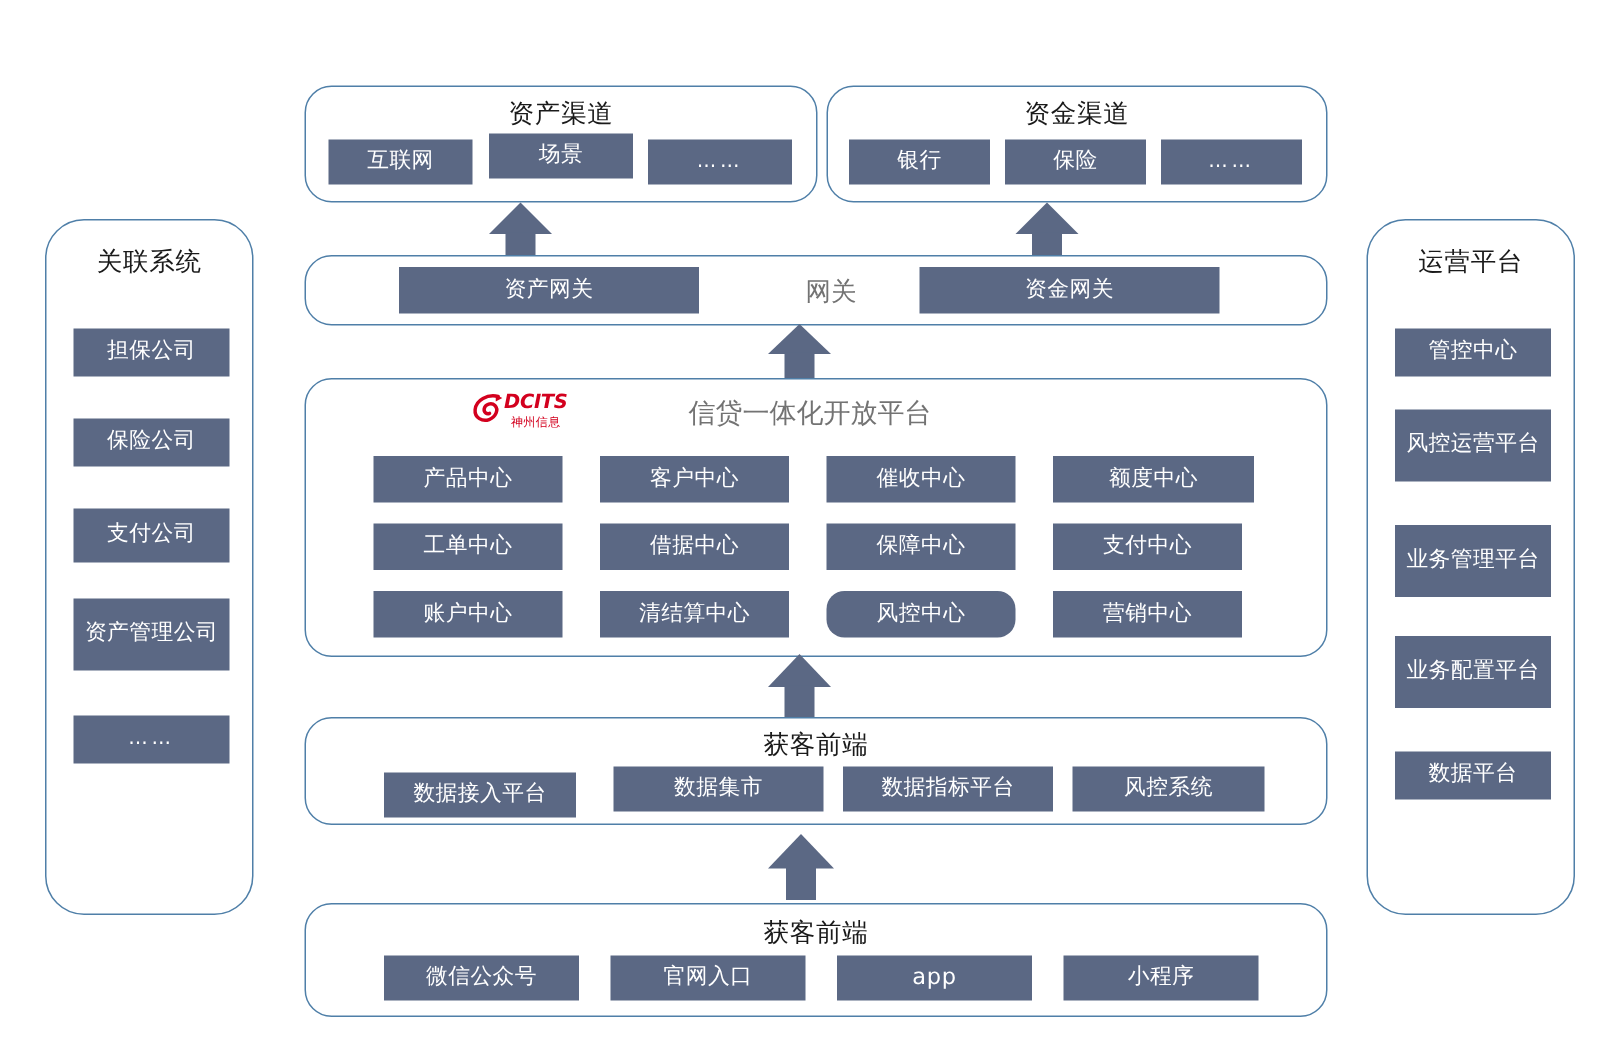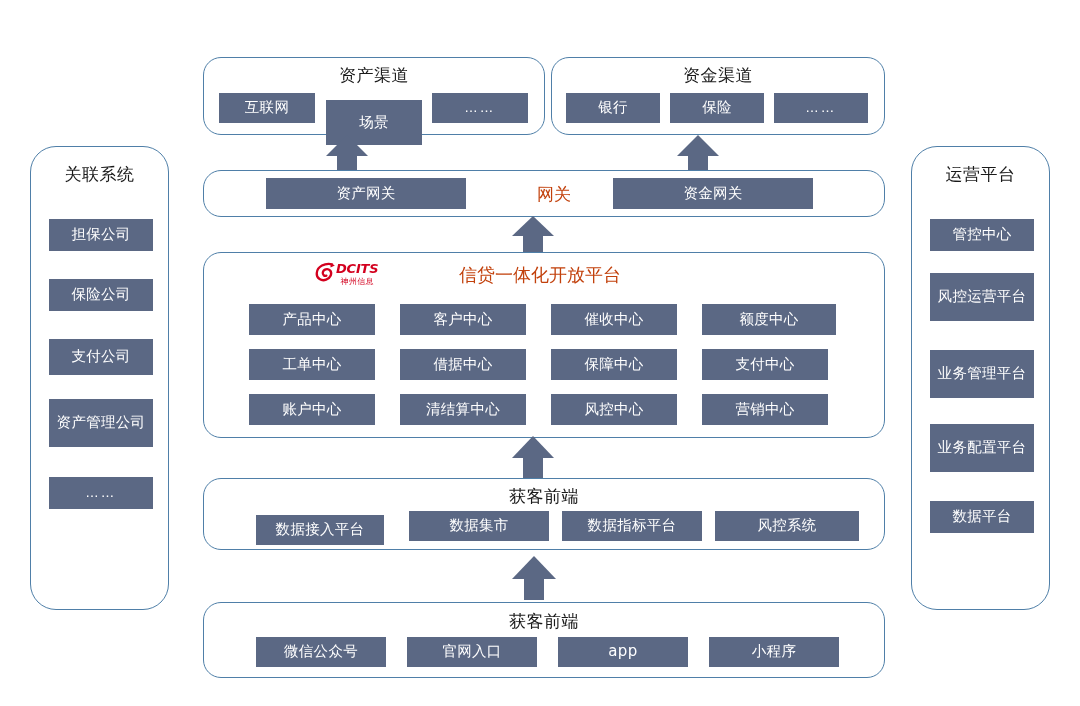--- a/index.html
+++ b/index.html
@@ -64,21 +64,21 @@
   .chip.dots {
     letter-spacing: 2.5px;
     font-size: 13px;
   }
   .chip.latin { font-size: 15px; letter-spacing: 0.5px; }
 
   
   .inline-label {
     position: absolute;
     font-size: 17px;
-    color: #c2410c;
+    color: #737373;
     white-space: nowrap;
     text-align: center;
   }
 
   
   .arrow {
     position: absolute;
     background: #5b6884;
   }
   .arrow .shaft {
@@ -134,21 +134,21 @@
   }
 </style>
 </head>
 <body>
 
 <div id="canvas">
 
   <div class="panel" style="left:203px; top:57px; width:342px; height:78px;">
     <div class="panel-title" style="top:6px;">资产渠道</div>
     <div class="chip" style="left:15px; top:35px; width:96px; height:30px;">互联网</div>
-    <div class="chip" style="left:122px; top:42px; width:96px; height:45px;">场景</div>
+    <div class="chip" style="left:122px; top:31px; width:96px; height:30px;">场景</div>
     <div class="chip dots" style="left:228px; top:35px; width:96px; height:30px;">……</div>
   </div>
 
   <div class="panel" style="left:551px; top:57px; width:334px; height:78px;">
     <div class="panel-title" style="top:6px;">资金渠道</div>
     <div class="chip" style="left:14px; top:35px; width:94px; height:30px;">银行</div>
     <div class="chip" style="left:118px; top:35px; width:94px; height:30px;">保险</div>
     <div class="chip dots" style="left:222px; top:35px; width:94px; height:30px;">……</div>
   </div>
 
@@ -195,35 +195,35 @@
     <div class="chip" style="left:347px; top:51px; width:126px; height:31px;">催收中心</div>
     <div class="chip" style="left:498px; top:51px; width:134px; height:31px;">额度中心</div>
 
     <div class="chip" style="left:45px; top:96px; width:126px; height:31px;">工单中心</div>
     <div class="chip" style="left:196px; top:96px; width:126px; height:31px;">借据中心</div>
     <div class="chip" style="left:347px; top:96px; width:126px; height:31px;">保障中心</div>
     <div class="chip" style="left:498px; top:96px; width:126px; height:31px;">支付中心</div>
 
     <div class="chip" style="left:45px; top:141px; width:126px; height:31px;">账户中心</div>
     <div class="chip" style="left:196px; top:141px; width:126px; height:31px;">清结算中心</div>
-    <div class="chip" style="left:347px; top:141px; width:126px; height:31px;">风控中心</div>
+    <div class="chip" style="left:347px; top:141px; width:126px; height:31px;border-radius:12px;">风控中心</div>
     <div class="chip" style="left:498px; top:141px; width:126px; height:31px;">营销中心</div>
   </div>
 
   <div class="arrow" style="left:512px; top:436px; width:42px; height:42px;">
     <div class="head" style="border-left-width:21px; border-right-width:21px; border-bottom-width:22px;"></div>
     <div class="shaft" style="width:20px; height:21px;"></div>
   </div>
 
   <div class="panel" style="left:203px; top:478px; width:682px; height:72px;">
     <div class="panel-title" style="top:6px;">获客前端</div>
     <div class="chip" style="left:52px; top:36px; width:128px; height:30px;">数据接入平台</div>
     <div class="chip" style="left:205px; top:32px; width:140px; height:30px;">数据集市</div>
     <div class="chip" style="left:358px; top:32px; width:140px; height:30px;">数据指标平台</div>
-    <div class="chip" style="left:511px; top:32px; width:144px; height:30px;">风控系统</div>
+    <div class="chip" style="left:511px; top:32px; width:128px; height:30px;">风控系统</div>
   </div>
 
   <div class="arrow" style="left:512px; top:556px; width:44px; height:44px;">
     <div class="head" style="border-left-width:22px; border-right-width:22px; border-bottom-width:23px;"></div>
     <div class="shaft" style="width:20px; height:22px;"></div>
   </div>
 
   <div class="panel" style="left:203px; top:602px; width:682px; height:76px;">
     <div class="panel-title" style="top:7px;">获客前端</div>
     <div class="chip" style="left:52px; top:34px; width:130px; height:30px;">微信公众号</div>

